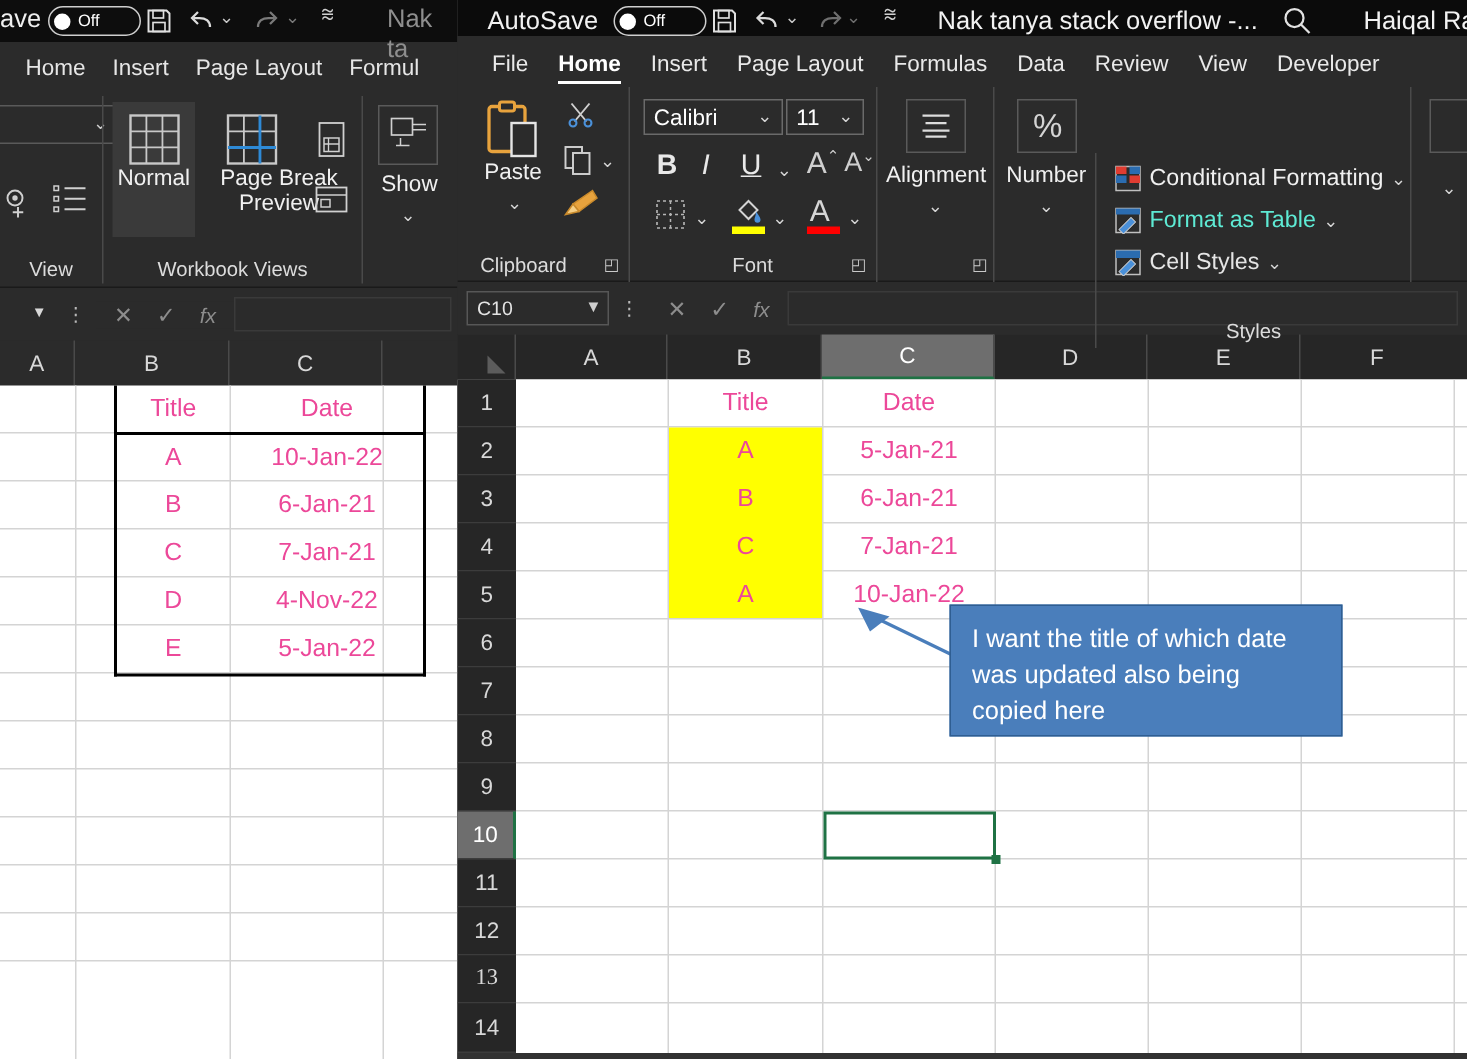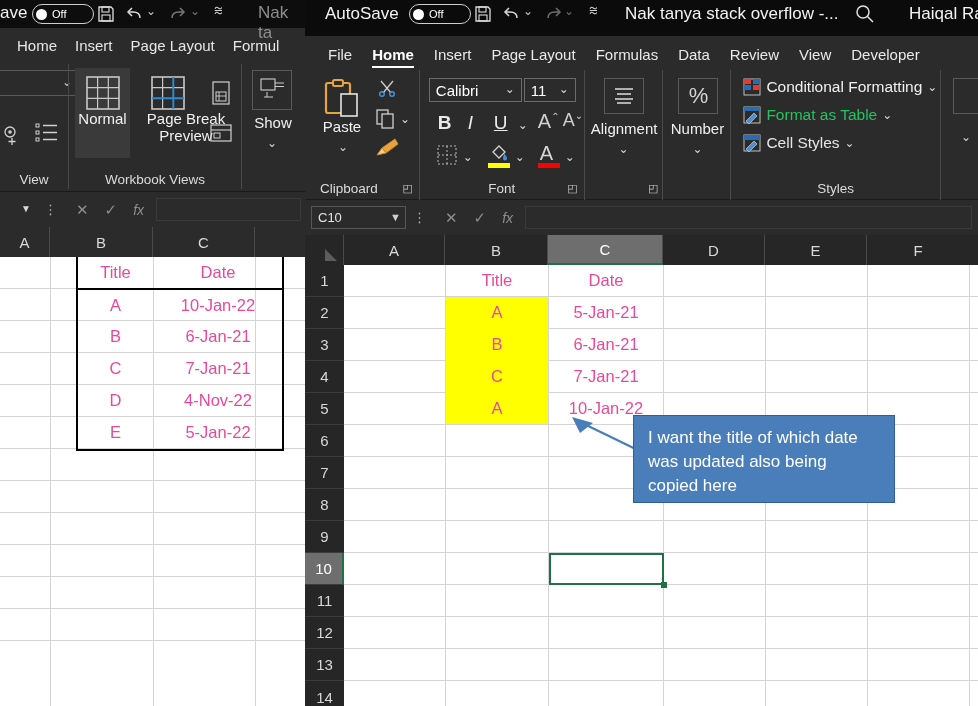--- a/index.html
+++ b/index.html
@@ -16,21 +16,21 @@
   .back-titlebar { height:28px; background:#0d0d0d; position:relative; color:#e8e8e8; }
   .back-tabs { height:34px; background:#2b2b2b; display:flex; align-items:center; color:#e6e6e6; font-size:15px; }
   .back-tabs span { padding:0 9px; white-space:nowrap; }
   .back-ribbon { height:130px; background:#2b2b2b; position:relative; border-bottom:1px solid #1a1a1a; }
   .back-formula { height:35px; background:#2b2b2b; display:flex; align-items:center; }
   .back-colhead { height:30px; background:#2b2b2b; display:flex; }
   .back-grid { position:relative; background:#ffffff; height:calc(706px - 28px - 34px - 130px - 35px - 30px); }
 
   
   .win-front { position:absolute; left:305px; top:0; width:673px; height:706px; background:#323232; overflow:hidden;}
-  .front-titlebar { height:36px; background:#0b0b0b; color:#f0f0f0; display:flex; align-items:center; position:relative; }
+  .front-titlebar { height:24px; background:#0b0b0b; color:#f0f0f0; display:flex; align-items:center; position:relative; }
   .front-tabs { height:34px; background:#2b2b2b; display:flex; align-items:flex-end; color:#e9e9e9; font-size:15px; }
   .front-tabs .tab { padding:2px 10px 7px 10px; white-space:nowrap; position:relative; }
   .front-tabs .tab.active { font-weight:bold; color:#ffffff; }
   .front-tabs .tab.active:after { content:""; position:absolute; left:10px; right:10px; bottom:2px; height:2px; background:#ffffff; }
   .front-ribbon { height:130px; background:#2b2b2b; display:flex; position:relative; border-bottom:1px solid #1a1a1a;}
   .rgroup { position:relative; height:130px; display:flex; flex-direction:column; align-items:center; padding-top:4px; }
   .rgroup + .rgroup { border-left:1px solid #4a4a4a; }
   .rgroup .glabel { position:absolute; bottom:4px; left:0; right:0; text-align:center; color:#dcdcdc; font-size:13.5px; }
   .front-formula { height:35px; background:#2b2b2b; display:flex; align-items:center; }
   .front-colhead { height:30px; background:#262626; display:flex; }
@@ -337,39 +337,39 @@
       </div>
 
       <div class="rgroup" style="width:68px;">
         <div class="btnbox" style="position:absolute;left:15px;top:8px;width:40px;height:36px;color:#d4d4d4;font-size:22px;">
           <span>%</span>
         </div>
         <div style="position:absolute;left:0;top:50px;width:68px;text-align:center;color:#f0f0f0;font-size:15px;">Number</div>
         <span style="position:absolute;left:29px;top:72px;color:#d6d6d6;font-size:12px;">⌄</span>
       </div>
 
-      <div class="rgroup" style="width:210px;">
+      <div class="rgroup" style="width:210px;margin-top:44px;">
         <div style="position:absolute;left:12px;top:8px;display:flex;align-items:center;">
           <svg width="18" height="18" viewBox="0 0 18 18" style="margin-right:5px;">
             <rect x="1" y="1" width="16" height="16" fill="none" stroke="#c0c0c0" stroke-width="1"></rect>
             <rect x="1" y="1" width="7" height="5" fill="#e03c31"></rect>
             <rect x="10" y="1" width="7" height="5" fill="#2b6cb0"></rect>
             <rect x="1" y="7" width="7" height="5" fill="#2b6cb0"></rect>
             <rect x="10" y="7" width="7" height="5" fill="#e03c31"></rect>
           </svg>
           <span style="color:#f0f0f0;font-size:15.5px;">Conditional Formatting</span>
           <span style="color:#d6d6d6;font-size:12px;margin-left:5px;">⌄</span>
         </div>
         <div style="position:absolute;left:12px;top:36px;display:flex;align-items:center;">
           <svg width="18" height="18" viewBox="0 0 18 18" style="margin-right:5px;">
             <rect x="1" y="1" width="16" height="16" fill="none" stroke="#c0c0c0" stroke-width="1"></rect>
             <rect x="1" y="1" width="16" height="4" fill="#2b6cb0"></rect>
             <path d="M3 15l8-8 3 3-8 8z" fill="#4a90d9" stroke="#cfcfcf" stroke-width="0.7"></path>
           </svg>
-          <span style="color:#22c55e;font-size:15.5px;">Format as Table</span>
+          <span style="color:#5eead4;font-size:15.5px;">Format as Table</span>
           <span style="color:#d6d6d6;font-size:12px;margin-left:5px;">⌄</span>
         </div>
         <div style="position:absolute;left:12px;top:64px;display:flex;align-items:center;">
           <svg width="18" height="18" viewBox="0 0 18 18" style="margin-right:5px;">
             <rect x="1" y="1" width="16" height="16" fill="none" stroke="#c0c0c0" stroke-width="1"></rect>
             <rect x="1" y="1" width="16" height="5" fill="#2b6cb0"></rect>
             <path d="M3 15l8-8 3 3-8 8z" fill="#4a90d9" stroke="#cfcfcf" stroke-width="0.7"></path>
           </svg>
           <span style="color:#e5e5e5;font-size:15.5px;">Cell Styles</span>
           <span style="color:#d6d6d6;font-size:12px;margin-left:5px;">⌄</span>
@@ -419,21 +419,21 @@
         <div class="rowhead-cell" style="position:absolute;top:64px;left:0;width:39px;height:32px;">3</div>
         <div class="rowhead-cell" style="position:absolute;top:96px;left:0;width:39px;height:32px;">4</div>
         <div class="rowhead-cell" style="position:absolute;top:128px;left:0;width:39px;height:32px;">5</div>
         <div class="rowhead-cell" style="position:absolute;top:160px;left:0;width:39px;height:32px;">6</div>
         <div class="rowhead-cell" style="position:absolute;top:192px;left:0;width:39px;height:32px;">7</div>
         <div class="rowhead-cell" style="position:absolute;top:224px;left:0;width:39px;height:32px;">8</div>
         <div class="rowhead-cell" style="position:absolute;top:256px;left:0;width:39px;height:32px;">9</div>
         <div class="rowhead-cell" style="position:absolute;top:288px;left:0;width:39px;height:32px;background:#6e6e6e;color:#fff;border-right:2px solid #1f7244;">10</div>
         <div class="rowhead-cell" style="position:absolute;top:320px;left:0;width:39px;height:32px;">11</div>
         <div class="rowhead-cell" style="position:absolute;top:352px;left:0;width:39px;height:32px;">12</div>
-        <div class="rowhead-cell" style="position:absolute;top:384px;left:0;width:39px;height:32px;">13</div>
+        <div class="rowhead-cell" style="position:absolute;top:384px;left:0;width:39px;height:32px;font-family:Liberation Serif, serif;">13</div>
         <div class="rowhead-cell" style="position:absolute;top:416px;left:0;width:39px;height:33px;">14</div>
       </div>
 
       <div style="position:absolute;left:39px;top:0;right:0;bottom:0;background:#ffffff;overflow:hidden;">
         <div class="gridline-h" style="top:31px;"></div>
         <div class="gridline-h" style="top:63px;"></div>
         <div class="gridline-h" style="top:95px;"></div>
         <div class="gridline-h" style="top:127px;"></div>
         <div class="gridline-h" style="top:159px;"></div>
         <div class="gridline-h" style="top:191px;"></div>

